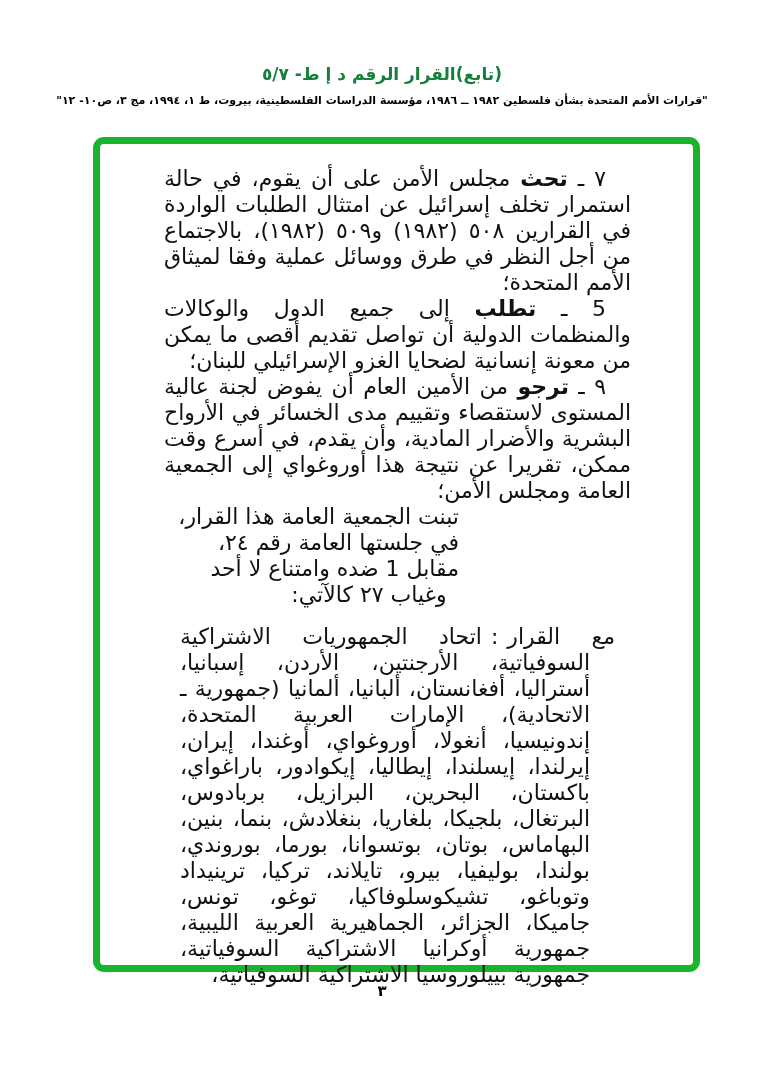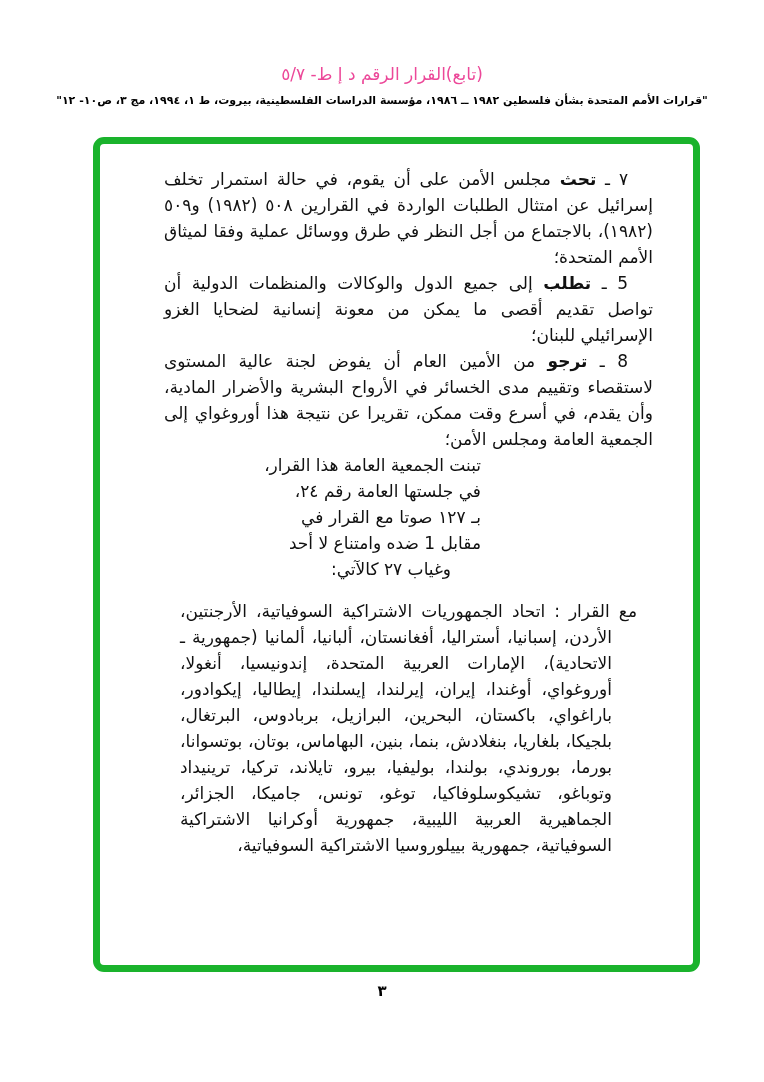--- a/index.html
+++ b/index.html
@@ -16,44 +16,44 @@
     color: #111111;
     direction: rtl;
     overflow: hidden;
   }
   .header {
     padding-top: 64px;
     text-align: center;
   }
   .header-title {
     font-size: 17px;
-    font-weight: normal;
+    font-weight: bold;
     margin: 0;
-    color: #ec4899;
+    color: #15803d;
   }
   .header-citation {
     margin-top: 10px;
     font-size: 11px;
     font-weight: bold;
     color: #000000;
   }
   .frame {
     position: absolute;
     left: 93px;
     top: 137px;
     width: 607px;
     height: 835px;
     box-sizing: border-box;
     border: 7px solid #1ab32c;
     border-radius: 11px;
   }
   .content {
     box-sizing: border-box;
-    padding: 22px 40px 0 64px;
-    font-size: 17px;
+    padding: 22px 62px 0 64px;
+    font-size: 22px;
     line-height: 26px;
     text-align: justify;
     direction: rtl;
   }
   .para {
     margin: 0;
     text-indent: 25px; 
   }
   .para b {
     font-weight: bold;
@@ -100,27 +100,26 @@
     <div class="header-citation">"قرارات الأمم المتحدة بشأن فلسطين ١٩٨٢ ــ ١٩٨٦، مؤسسة الدراسات الفلسطينية، بيروت، ط ١، ١٩٩٤، مج ٣، ص١٠- ١٢"</div>
   </div>
 
   <div class="frame">
     <div class="content">
 
       <p class="para"><span>٧ ـ</span> <b>تحث</b> <span>مجلس الأمن على أن يقوم، في حالة استمرار تخلف إسرائيل عن امتثال الطلبات الواردة في القرارين ٥٠٨ (١٩٨٢) و٥٠٩ (١٩٨٢)، بالاجتماع من أجل النظر في طرق ووسائل عملية وفقا لميثاق الأمم المتحدة؛</span></p>
 
       <p class="para"><span>5 ـ</span> <b>تطلب</b> <span>إلى جميع الدول والوكالات والمنظمات الدولية أن تواصل تقديم أقصى ما يمكن من معونة إنسانية لضحايا الغزو الإسرائيلي للبنان؛</span></p>
 
-      <p class="para"><span>8 ـ</span> <b>ترجو</b> <span>من الأمين العام أن يفوض لجنة عالية المستوى لاستقصاء وتقييم مدى الخسائر في الأرواح البشرية والأضرار المادية، وأن يقدم، في أسرع وقت ممكن، تقريرا عن نتيجة هذا أوروغواي إلى الجمعية العامة ومجلس الأمن؛</span></p>
+      <p class="para"><span>٩ ـ</span> <b>ترجو</b> <span>من الأمين العام أن يفوض لجنة عالية المستوى لاستقصاء وتقييم مدى الخسائر في الأرواح البشرية والأضرار المادية، وأن يقدم، في أسرع وقت ممكن، تقريرا عن نتيجة هذا أوروغواي إلى الجمعية العامة ومجلس الأمن؛</span></p>
 
 
       <div class="vote-block">
         <div class="vote-line">تبنت الجمعية العامة هذا القرار،</div>
         <div class="vote-line">في جلستها العامة رقم ٢٤،</div>
-        <div class="vote-line">بـ ١٢٧ صوتا مع القرار في</div>
         <div class="vote-line">مقابل 1 ضده وامتناع لا أحد</div>
         <div class="vote-line last">وغياب ٢٧ كالآتي:</div>
       </div>
 
       <p class="with-vote"><span>مع القرار</span><span class="colon">:</span><span>اتحاد الجمهوريات الاشتراكية السوفياتية، الأرجنتين، الأردن، إسبانيا، أستراليا، أفغانستان، ألبانيا، ألمانيا (جمهورية ـ الاتحادية)، الإمارات العربية المتحدة، إندونيسيا، أنغولا، أوروغواي، أوغندا، إيران، إيرلندا، إيسلندا، إيطاليا، إيكوادور، باراغواي، باكستان، البحرين، البرازيل، بربادوس، البرتغال، بلجيكا، بلغاريا، بنغلادش، بنما، بنين، البهاماس، بوتان، بوتسوانا، بورما، بوروندي، بولندا، بوليفيا، بيرو، تايلاند، تركيا، ترينيداد وتوباغو، تشيكوسلوفاكيا، توغو، تونس، جاميكا، الجزائر، الجماهيرية العربية الليبية، جمهورية أوكرانيا الاشتراكية السوفياتية، جمهورية بييلوروسيا الاشتراكية السوفياتية،</span></p>
 
     </div>
   </div>
 
   <div class="page-number">٣</div>

